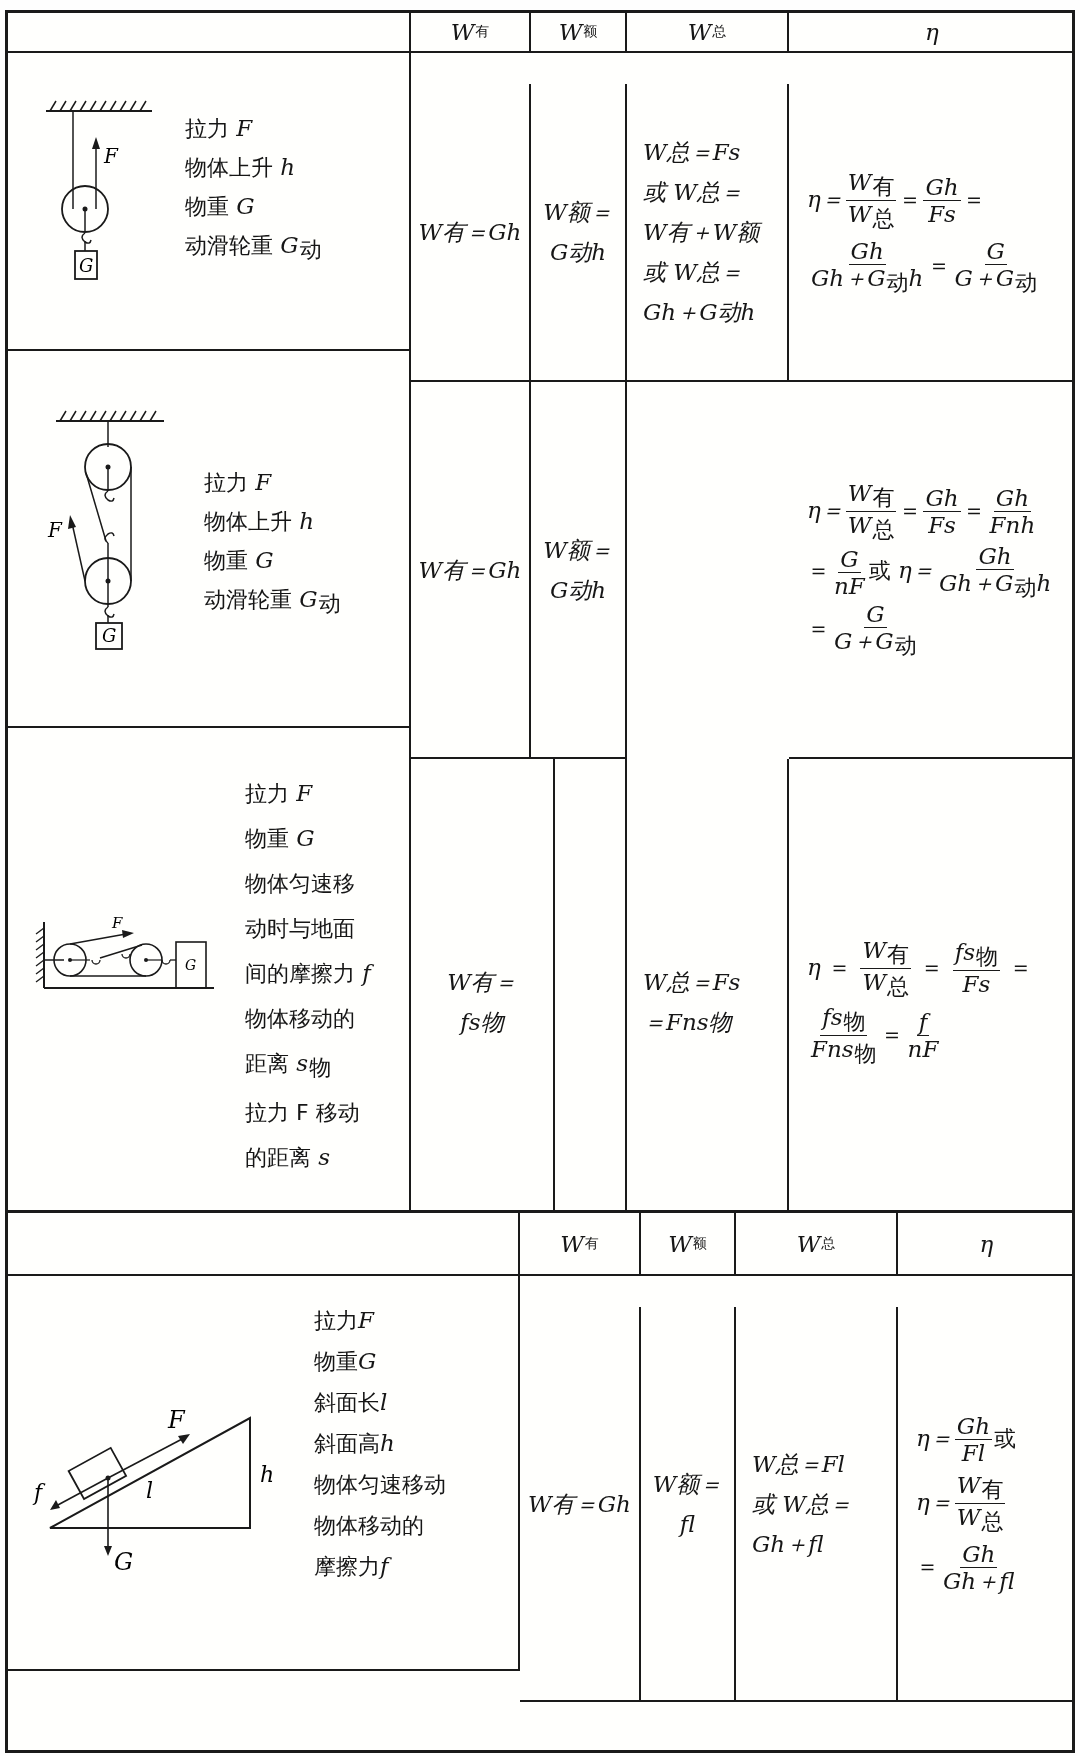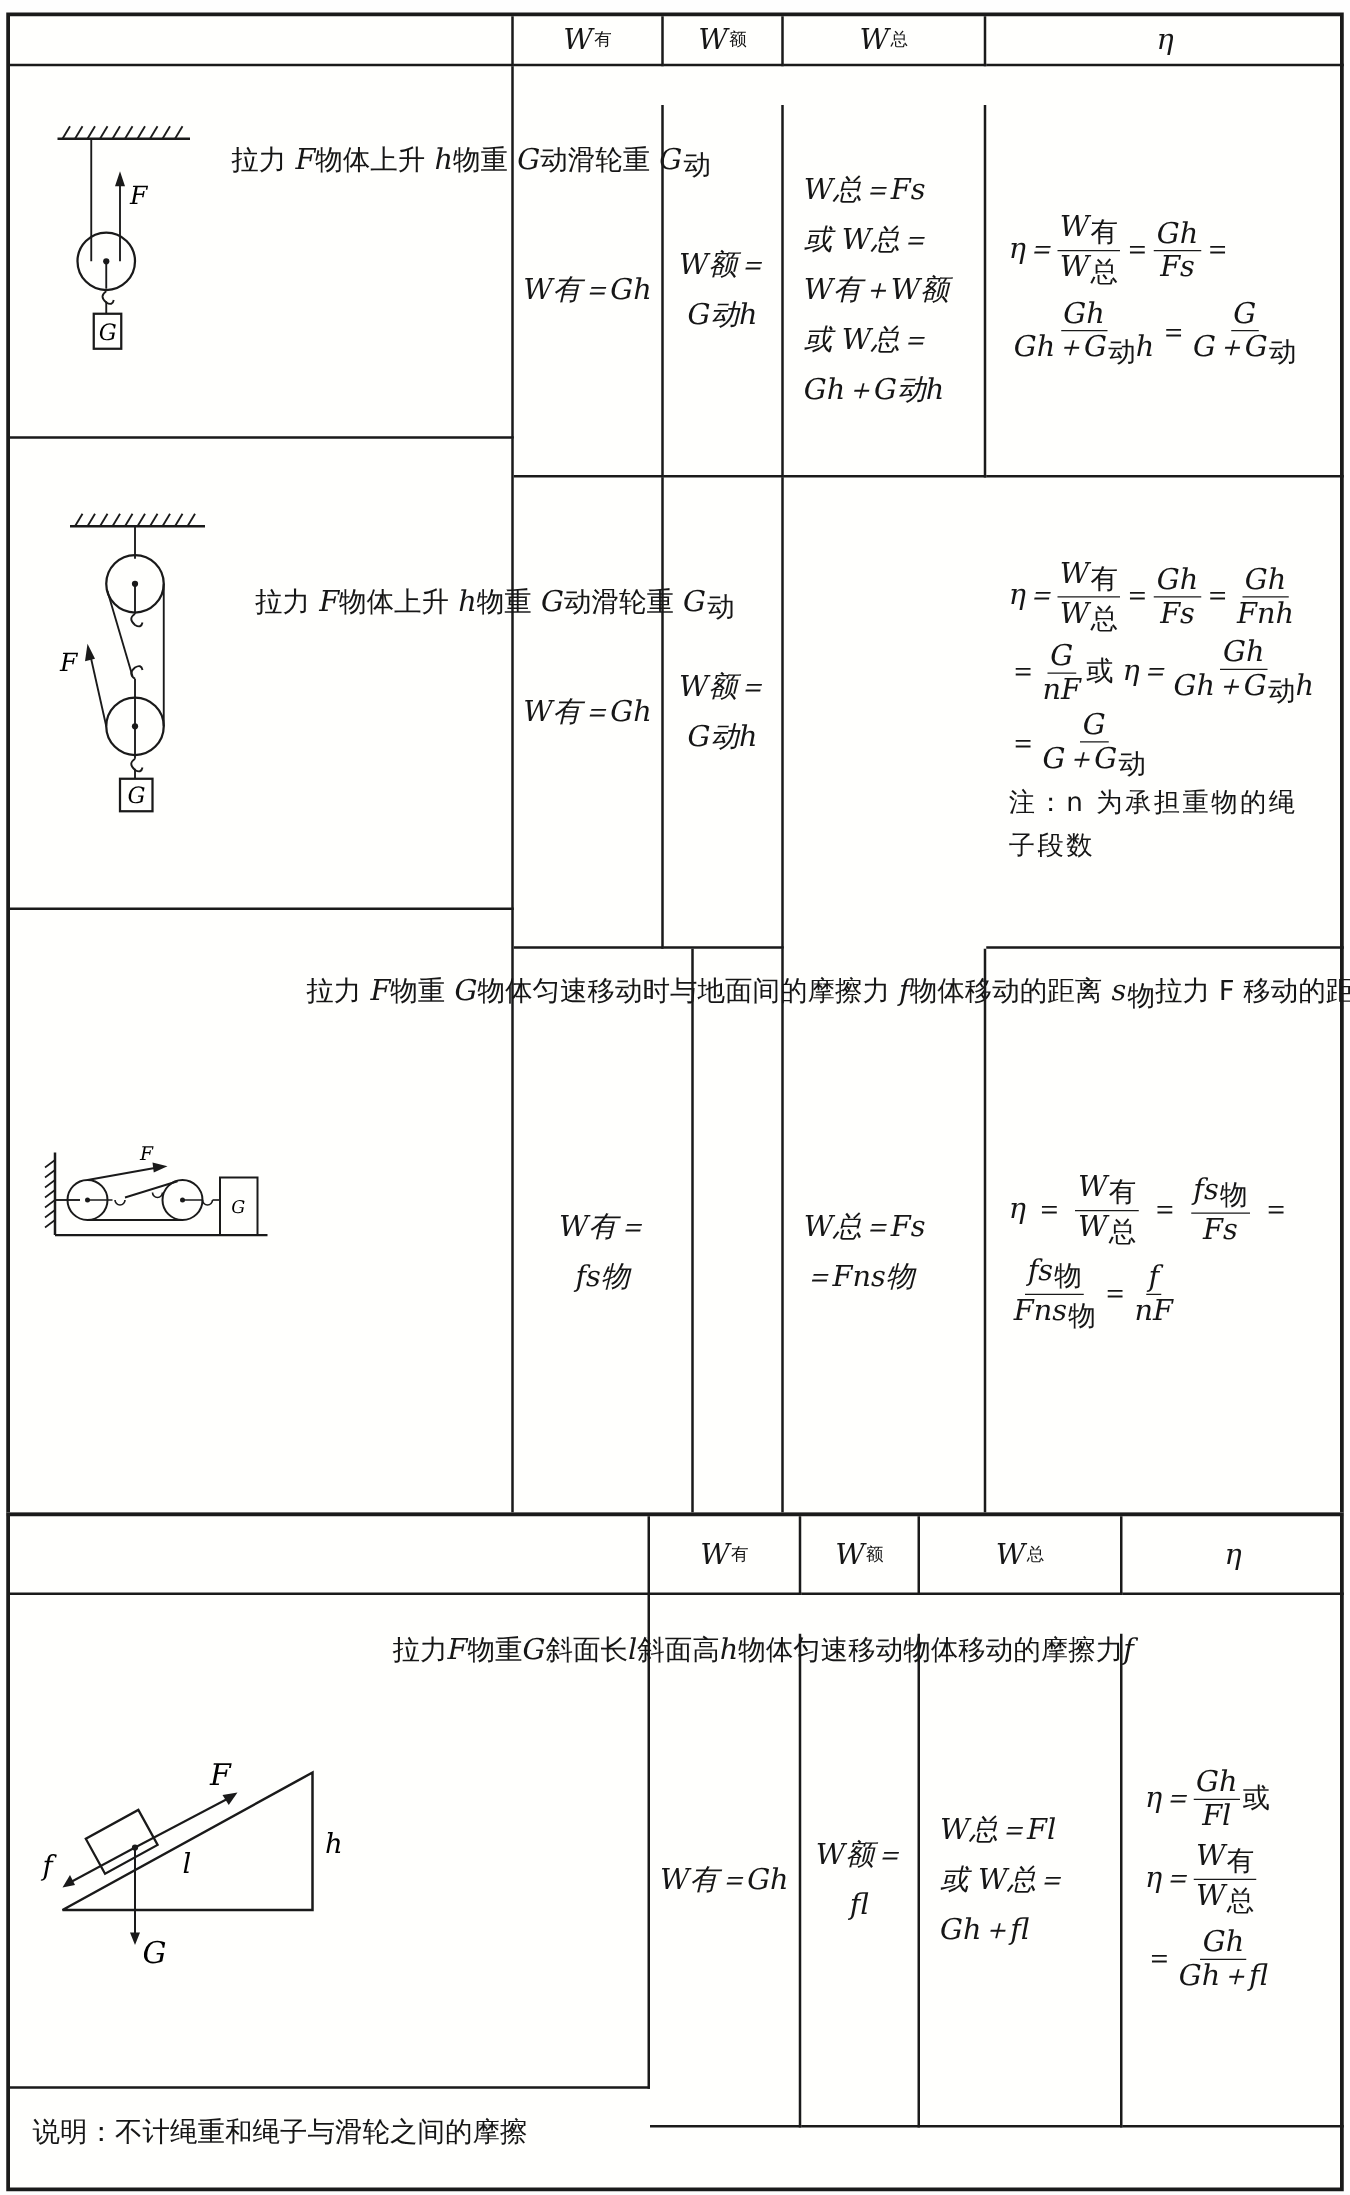--- a/index.html
+++ b/index.html
@@ -5,21 +5,21 @@
   * { box-sizing: border-box; margin: 0; padding: 0; }
   html, body { width: 1080px; height: 1756px; background: #fefefe; overflow: hidden; }
   body { position: relative; font-family: "DejaVu Serif", "Liberation Serif", serif; color: #161616; }
   .tbl { position: absolute; border: 3px solid #1a1a1a; background: #fffffd; }
   .cell { position: absolute; border-right: 2px solid #1a1a1a; border-bottom: 2px solid #1a1a1a; }
   .cell.nr { border-right: none; }
   .hdr { display: flex; align-items: center; justify-content: center; font-size: 23px; font-style: italic; }
   .sub { font-size: 14px; font-style: normal; vertical-align: -4px; margin-left: 1px; }
   .it { font-style: italic; }
   .cn { font-family: "DejaVu Sans", "Liberation Sans", sans-serif; font-style: normal; }
-  .col { position: absolute; display: flex; flex-direction: row; justify-content: center; }
+  .col { position: absolute; display: flex; flex-direction: column; justify-content: center; }
   .lbl { font-size: 23px; line-height: 38px; white-space: nowrap; }
   .lbl .cn { font-size: 22px; }
   .formula { font-size: 23px; line-height: 40px; white-space: nowrap; margin-top: 31px; }
   .formula .cn { font-size: 22px; }
   .frac { display: inline-flex; flex-direction: column; align-items: center; vertical-align: middle; margin: 0 2px; }
   .frac > span { display: block; line-height: 26px; padding: 0 2px; }
   .frac > span.num { border-bottom: 1.5px solid #1a1a1a; }
   .eta { font-style: italic; }
   .note { font-family: "DejaVu Sans", "Liberation Sans", sans-serif; font-size: 21px; line-height: 34px; white-space: normal; letter-spacing: 2px; }
   svg { position: absolute; overflow: visible; }
@@ -186,21 +186,20 @@
           <span class="num it">Gh</span>
           <span class="it">Gh＋G<span class="sub cn">动</span>h</span>
         </span>
     </div>
     <div>
       ＝<span class="frac">
           <span class="num it">G</span>
           <span class="it">G＋G<span class="sub cn">动</span></span>
         </span>
     </div>
-    <div class="note" style="width:250px;">注：n 为承担重物的绳子段数</div>
   </div>
 
   <div class="cell" style="left:0; top:715px; width:403px; height:485px; border-bottom:none;">
     <svg width="180" height="80" style="left:26px; top:194px;">
       <line x1="10" y1="0" x2="10" y2="66" stroke="#1a1a1a" stroke-width="2"></line>
       <g stroke="#1a1a1a" stroke-width="1.3">
         <line x1="10" y1="6" x2="2" y2="12"></line>
           <line x1="10" y1="14" x2="2" y2="20"></line>
         <line x1="10" y1="22" x2="2" y2="28"></line>
           <line x1="10" y1="30" x2="2" y2="36"></line>
@@ -346,14 +345,13 @@
         </span>
     </div>
     <div style="margin-top:6px;">
       ＝<span class="frac">
           <span class="num it">Gh</span>
           <span class="it">Gh＋fl</span>
         </span>
     </div>
   </div>
 
-  <div class="footer" style="left:18px; top:478px;">说明：不计绳重和绳子与滑轮之间的摩擦</div>
 </div>
 
 </body></html>

